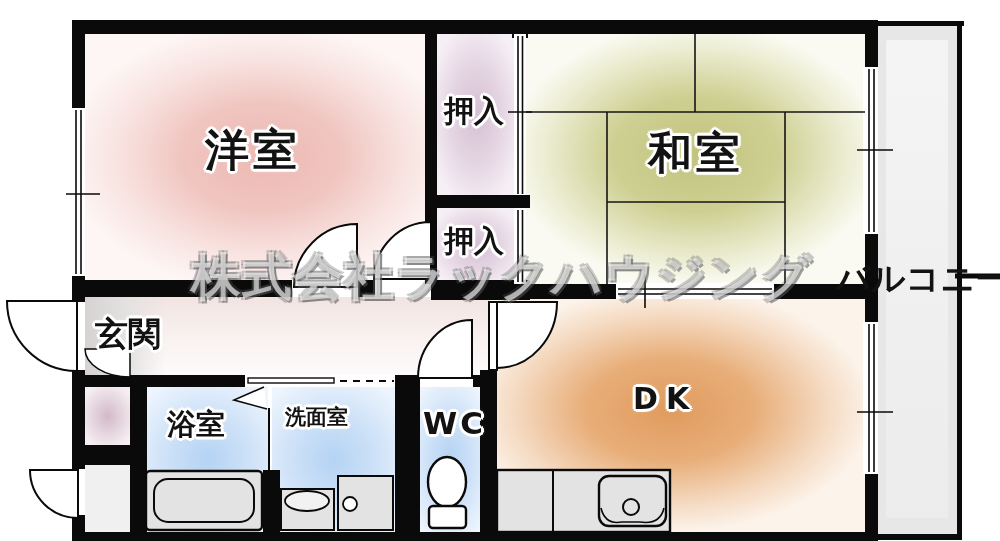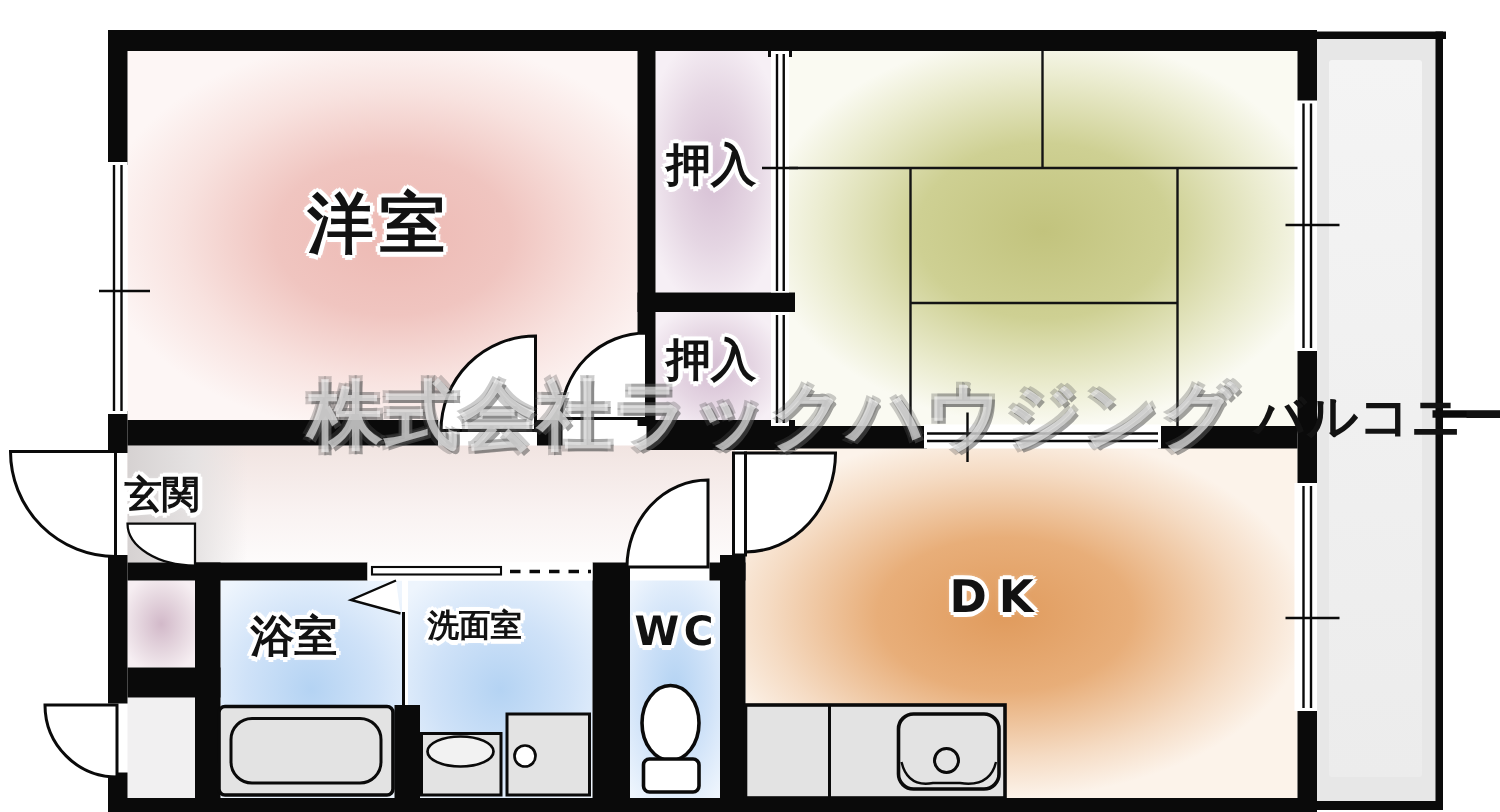--- a/index.html
+++ b/index.html
@@ -37,28 +37,28 @@
   svg{position:absolute;left:0;top:0;z-index:10;}
   .lbl{
     position:absolute;z-index:30;font-weight:bold;color:#121212;white-space:nowrap;line-height:1;
     text-shadow:-2px -2px 0 #fff,2px -2px 0 #fff,-2px 2px 0 #fff,2px 2px 0 #fff,
                  0 -3px 0 #fff,0 3px 0 #fff,-3px 0 0 #fff,3px 0 0 #fff,0 0 5px #fff;
   }
   #lbl-yoshitsu{left:205px;top:116px;font-size:44px;letter-spacing:4px;}
   #lbl-washitsu{left:648px;top:119px;font-size:44px;letter-spacing:4px;}
   #lbl-oshiire1{left:444px;top:84px;font-size:30px;}
   #lbl-oshiire2{left:444px;top:214px;font-size:30px;}
-  #lbl-genkan{left:83px;top:305px;font-size:25px;}
+  #lbl-genkan{left:95px;top:305px;font-size:33px;}
   #lbl-yokushitsu{left:167px;top:398px;font-size:29px;text-align:center;}
   #lbl-senmen{left:285px;top:395px;font-size:21px;}
-  #lbl-wc{left:423px;top:396px;font-size:27px;letter-spacing:3px;}
+  #lbl-wc{left:423px;top:396px;font-size:31px;letter-spacing:3px;}
   #lbl-dk{left:633px;top:372px;font-size:30px;letter-spacing:8px;}
   #lbl-balcony{left:836px;top:249px;font-size:34px;z-index:35;text-shadow:none;}
   #watermark{
-    position:absolute;left:205px;top:232px;z-index:50;font-size:50px;font-weight:bold;
+    position:absolute;left:191px;top:232px;z-index:50;font-size:50px;font-weight:bold;
     letter-spacing:1px;white-space:nowrap;color:rgba(250,250,250,0.62);
     text-shadow:2px 2px 0 rgba(85,85,85,0.55),-2px -2px 0 rgba(85,85,85,0.3),
                 2px -2px 0 rgba(85,85,85,0.3),-2px 2px 0 rgba(85,85,85,0.3);
   }
 </style>
 </head>
 <body>
 
 <div id="plan">
 
@@ -183,20 +183,21 @@
         <circle cx="631" cy="495" r="8" fill="#e3e3e3" stroke="#0a0a0a" stroke-width="2"></circle>
         <path d="M601 496 Q605 513 622 510 L640 510 Q660 513 664 496" fill="none" stroke="#0a0a0a" stroke-width="1.6"></path>
       </g>
       <path d="M955 264 H1000" stroke="#0a0a0a" stroke-width="5" fill="none"></path>
     </g>
   </svg>
 
   <div class="lbl" id="lbl-yoshitsu">洋室</div>
   <div class="lbl" id="lbl-oshiire1">押入</div>
   <div class="lbl" id="lbl-oshiire2">押入</div>
+  <div class="lbl" id="lbl-washitsu">和室</div>
   <div class="lbl" id="lbl-genkan">玄関</div>
   <div class="lbl" id="lbl-yokushitsu">浴室</div>
   <div class="lbl" id="lbl-senmen">洗面室</div>
   <div class="lbl" id="lbl-wc">WC</div>
   <div class="lbl" id="lbl-dk">DK</div>
   <div class="lbl" id="lbl-balcony">バルコニー</div>
 
   <div id="watermark">株式会社ラックハウジング</div>
 </div>
 

